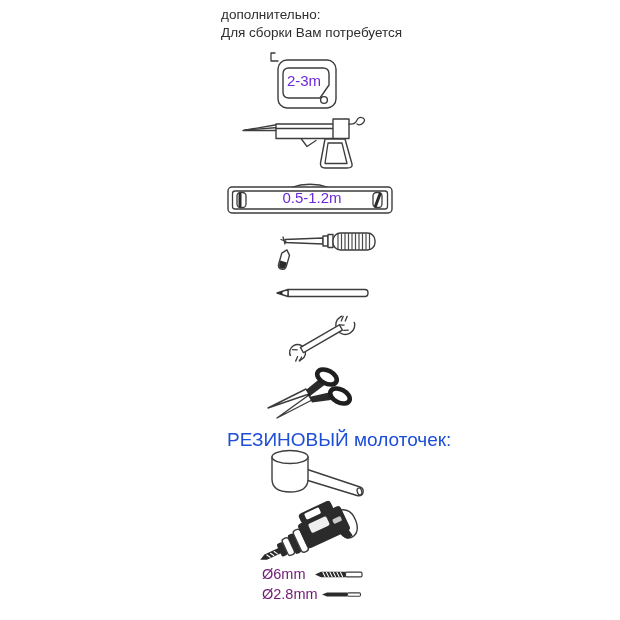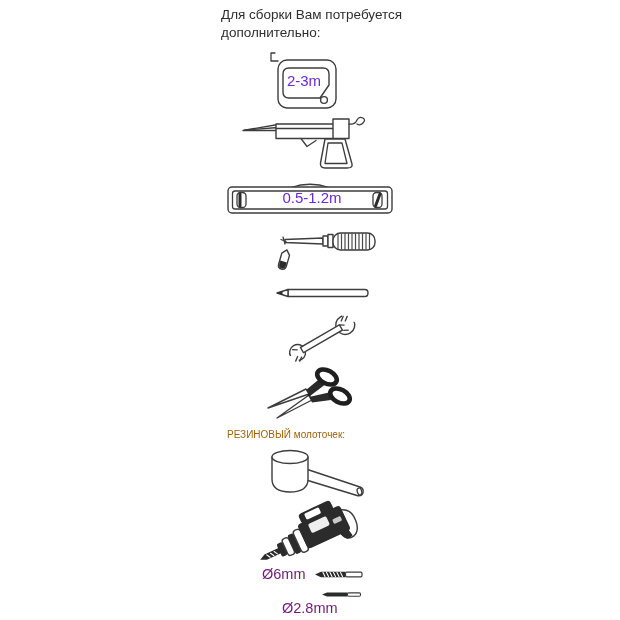--- a/index.html
+++ b/index.html
@@ -12,33 +12,33 @@
   .tool svg{display:block;}
   
   .ln{fill:#ffffff;stroke:#3d3d3d;stroke-width:1.4;stroke-linejoin:round;stroke-linecap:round;}
   .ln2{fill:none;stroke:#3d3d3d;stroke-width:1.3;stroke-linejoin:round;stroke-linecap:round;}
   .dk{fill:#2b2b2b;stroke:none;}
   .cut{fill:#ffffff;stroke:none;}
   .wdash{stroke:#ffffff;stroke-width:1.1;stroke-linecap:round;fill:none;}
   .overlay-label{position:absolute;color:#6d28d9;white-space:nowrap;}
   .tape-label{left:304px;top:72px;transform:translateX(-50%);font-size:15px;}
   .level-label{left:312px;top:189px;transform:translateX(-50%);font-size:15px;}
-  .section-heading{left:227px;top:429px;font-size:10px;color:#a16207;text-align:right;}
+  .section-heading{left:227px;top:429px;font-size:19px;color:#1d4ed8;text-align:right;}
   .bit-label{font-size:14.5px;color:#701a75;}
   .bit6-label{left:262px;top:566px;}
-  .bit28-label{left:262px;top:600px;margin-left:20px;}
+  .bit28-label{left:262px;top:586px;}
 </style>
 </head>
 <body>
 
 <div class="page">
 
   <div class="abs header">
+    <div>дополнительно:</div>
     <div>Для сборки Вам потребуется</div>
-    <div>дополнительно:</div>
   </div>
 
   <div class="abs tool" style="left:256px;top:48px;">
     <svg width="84" height="64" viewBox="0 0 84 64">
       <path class="ln2" d="M22,13 L15,13 L15,5 L19,5"></path>
       <rect class="ln" x="22" y="12" width="58" height="48" rx="9"></rect>
       <path class="ln" d="M33,20 H67 Q73,20 73,26 V37 L64,50 H33 Q27,50 27,44 V26 Q27,20 33,20 Z"></path>
       <circle class="ln" cx="68" cy="52" r="3.4"></circle>
     </svg>
   </div>

